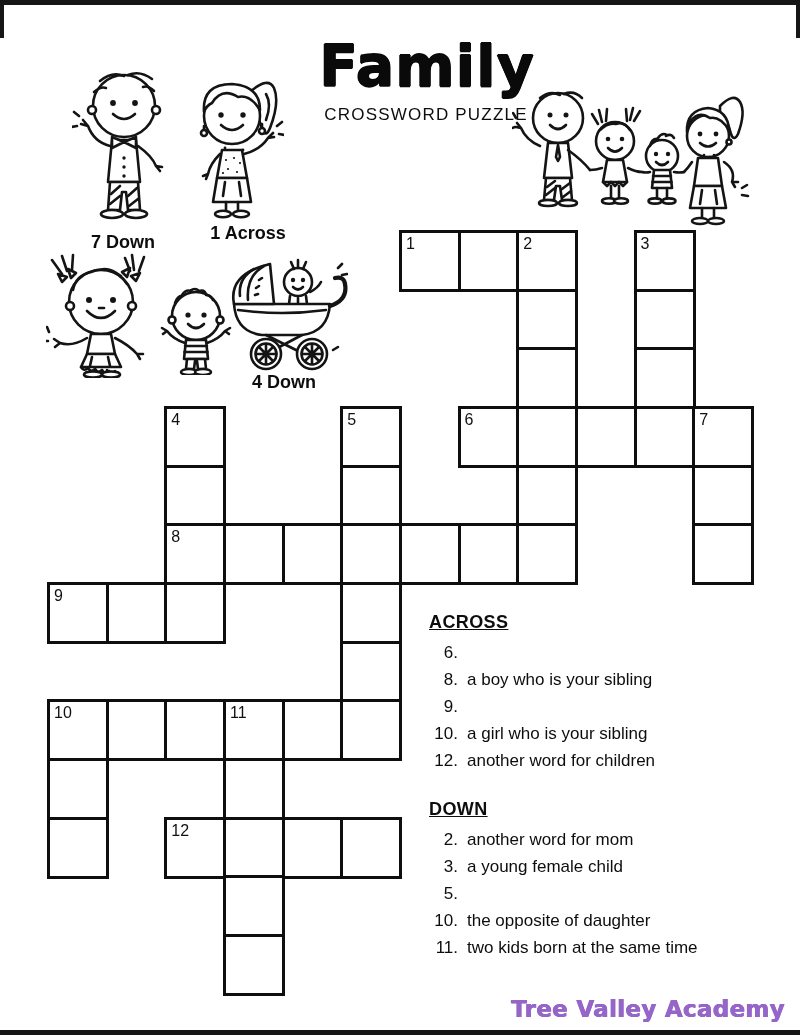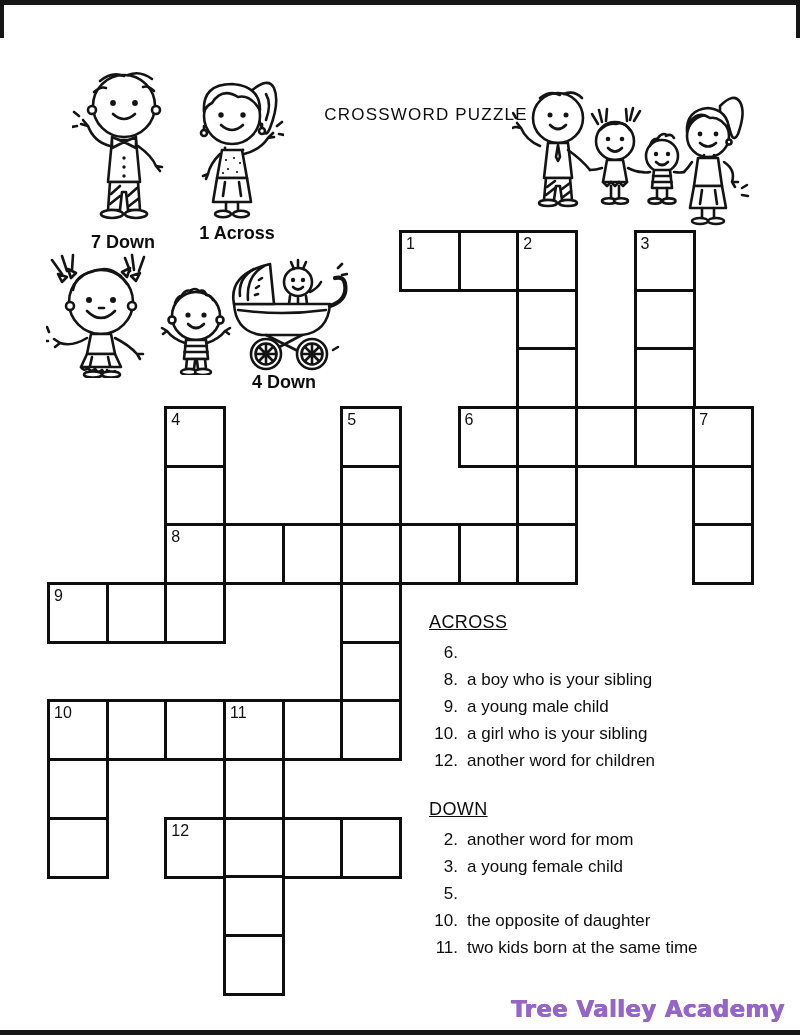--- a/index.html
+++ b/index.html
@@ -22,39 +22,40 @@
   .fig{position:absolute;}
   .fig svg{display:block;width:100%;height:100%;}
   .fig-label{position:absolute;transform:translateX(-50%);font-weight:bold;font-size:18px;white-space:nowrap;}
 
   .grid{position:absolute;left:47px;top:230px;}
   .cell{position:absolute;width:62.2px;height:62.2px;box-sizing:border-box;
         background:#fff;border:3.5px solid #0e0e0e;}
   .cell-num{position:absolute;left:4px;top:1px;font-size:16px;line-height:19px;color:#111;}
 
   .clue-block{position:absolute;left:428px;width:360px;}
-  .clue-head{font-size:18px;font-weight:normal;text-decoration:underline;letter-spacing:0.4px;margin:0 0 7px 1px;}
+  .clue-head{font-size:18px;font-weight:bold;text-decoration:underline;letter-spacing:0.4px;margin:0 0 7px 1px;}
   .clue{display:flex;height:27px;align-items:baseline;font-size:17px;line-height:26px;}
   .clue-num{width:30px;text-align:right;margin-right:9px;flex:none;}
   .brand{position:absolute;right:15px;top:996px;font-family:"DejaVu Sans",sans-serif;
          font-weight:bold;font-size:23px;letter-spacing:0.3px;
          text-shadow:0.4px 0 0 currentColor,-0.4px 0 0 currentColor;}
   .ink{stroke:#141414;fill:none;stroke-width:2.6;stroke-linecap:round;stroke-linejoin:round;}
   .ink .f{fill:#141414;stroke:none;}
   .ink .w{fill:#ffffff;}
 </style>
 </head>
 <body>
 
 <div class="page">
   <div class="edge edge-top"></div>
   <div class="edge edge-left"></div>
   <div class="edge edge-right"></div>
   <div class="edge edge-bottom"></div>
 
+  <div class="title">Family</div>
   <div class="subtitle">CROSSWORD PUZZLE</div>
 
   <div class="fig" style="left:72px;top:68px;width:100px;height:156px">
     <svg viewBox="0 0 100 156">
       <g class="ink">
         <path d="M7 48 l-5 -4 M5 58 l-6 1"></path>
         <path d="M38 78 Q22 74 16 58 M16 58 l-5 -6 M16 58 l-7 -2"></path>
         <path d="M66 78 Q80 88 84 98 M84 98 l6 1 M84 98 l4 5"></path>
         <circle class="w" cx="52" cy="38" r="31"></circle>
         <circle class="w" cx="20" cy="42" r="4"></circle>
@@ -105,21 +106,21 @@
         <circle class="f" cx="45" cy="96" r="1.1"></circle>
           <circle class="f" cx="31" cy="97" r="1.1"></circle>
         <path class="w" d="M25 102 L21 126 L59 126 L55 102 Z"></path>
         <path d="M33 106 l-2 14 M47 106 l2 14"></path>
         <path d="M34 126 v9 M46 126 v9"></path>
         <ellipse class="w" cx="31" cy="138" rx="8" ry="3.2"></ellipse>
         <ellipse class="w" cx="49" cy="138" rx="8" ry="3.2"></ellipse>
       </g>
     </svg>
   </div>
-  <div class="fig-label" style="left:237px;top:223px">1 Across</div>
+  <div class="fig-label" style="left:248px;top:223px">1 Across</div>
 
   <div class="fig" style="left:512px;top:88px;width:268px;height:138px">
     <svg viewBox="0 0 268 138">
       <g class="ink" stroke-width="2.3">
         <path d="M4 30 l-3 -5 M3 39 l-3 1"></path>
         <path d="M28 58 Q14 52 9 40 M9 40 l-4 -5 M9 40 l-5 -1"></path>
         <circle class="w" cx="46" cy="30" r="25"></circle>
         <path d="M28 10 Q38 2 48 7 M52 6 Q62 2 70 10"></path>
         <circle class="f" cx="38" cy="27" r="2.5"></circle>
           <circle class="f" cx="54" cy="27" r="2.5"></circle>
@@ -340,21 +341,20 @@
     <span class="clue-num">6.</span>
   </div>
 
   <div class="clue">
     <span class="clue-num">8.</span>
     <span class="clue-text">a boy who is your sibling</span>
   </div>
 
   <div class="clue">
     <span class="clue-num">9.</span>
-    <span class="clue-text">a young male child</span>
   </div>
 
   <div class="clue">
     <span class="clue-num">10.</span>
     <span class="clue-text">a girl who is your sibling</span>
   </div>
 
   <div class="clue">
     <span class="clue-num">12.</span>
     <span class="clue-text">another word for children</span>

